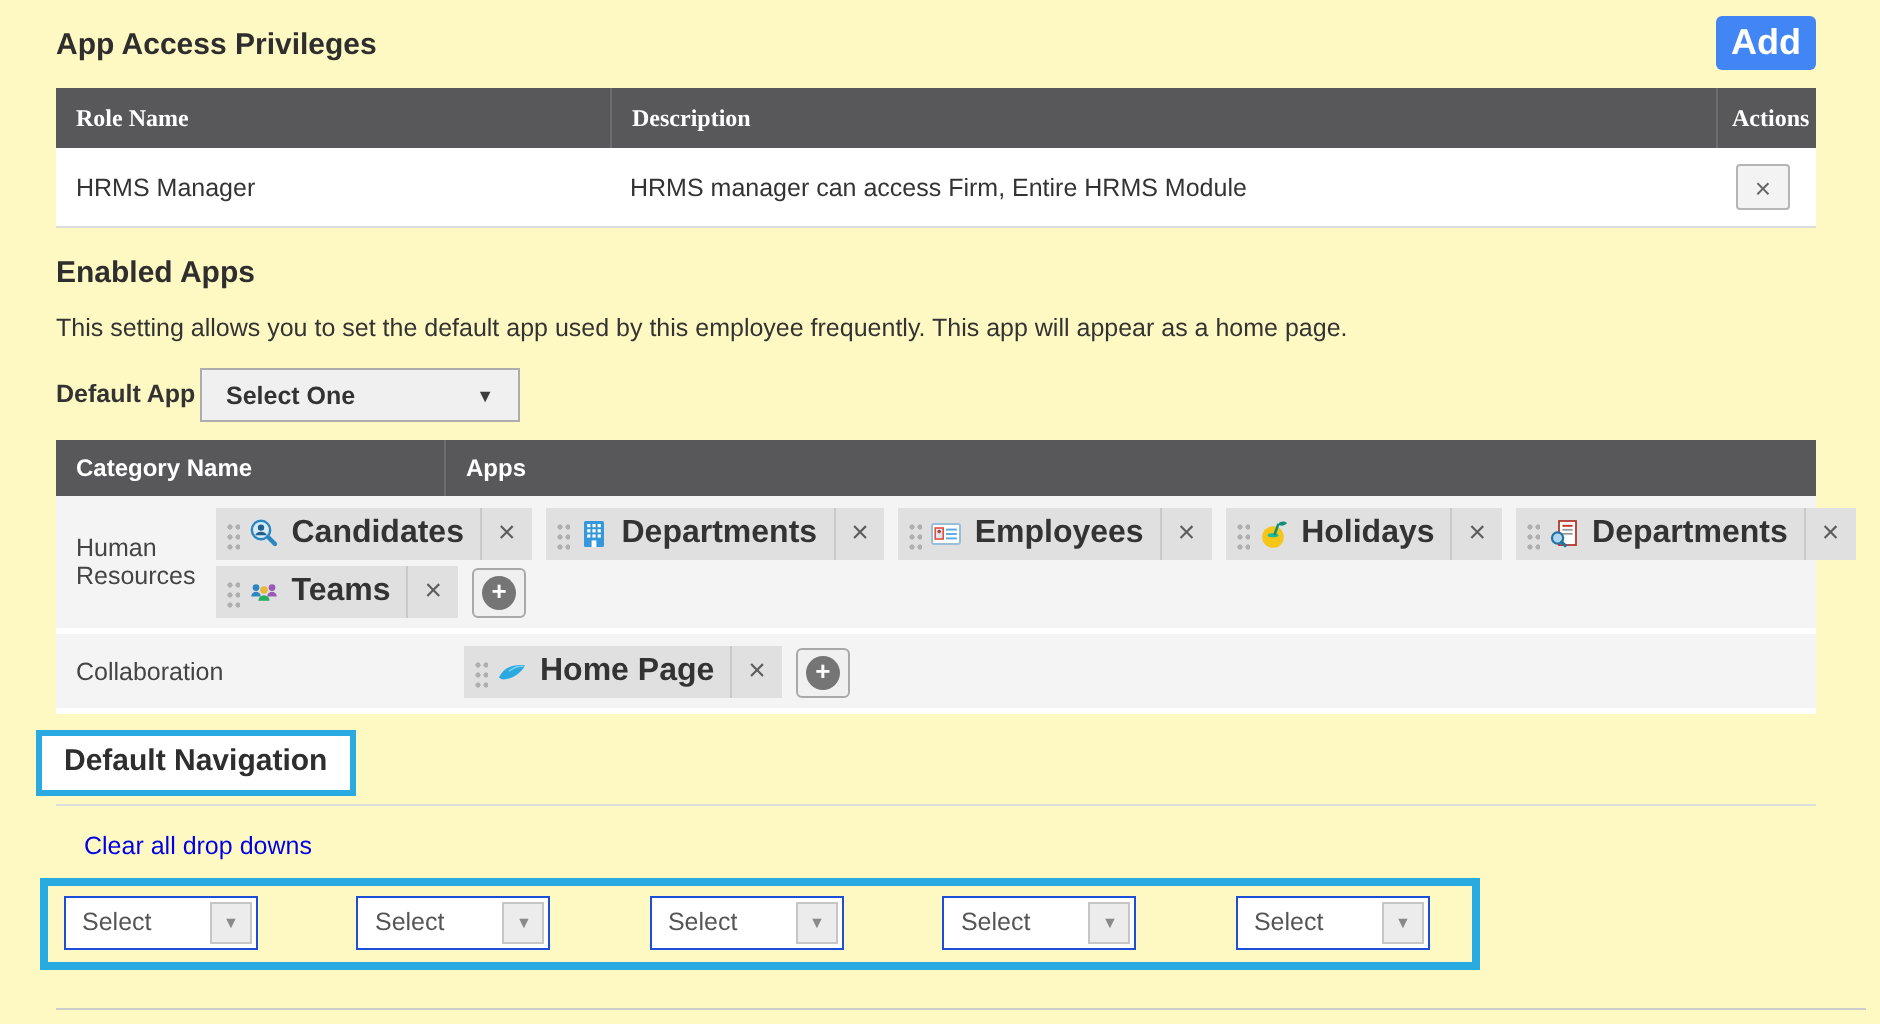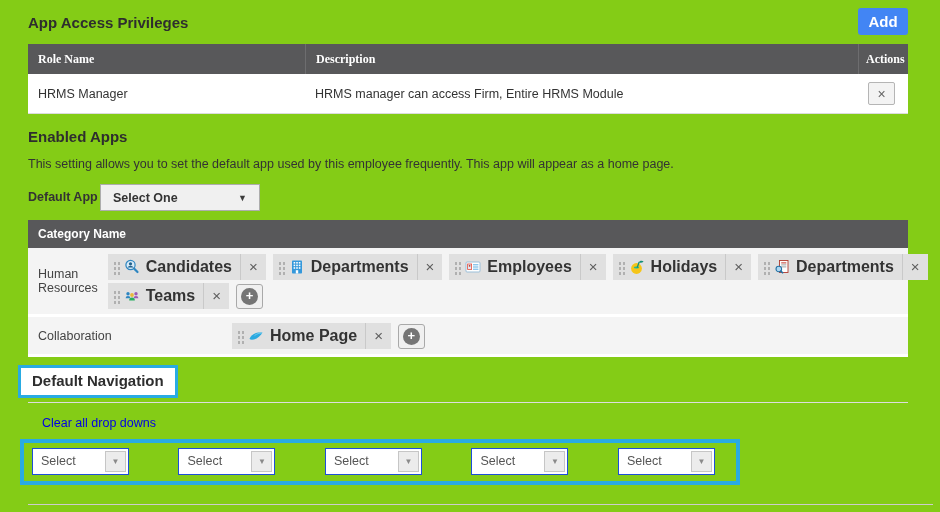--- a/index.html
+++ b/index.html
@@ -1,28 +1,28 @@
 <!DOCTYPE html>
 <html><head>
 <meta charset="utf-8">
 <style>
   * { margin:0; padding:0; box-sizing:border-box; }
   html,body { background:#fff; }
   .page {
     position:relative; width:940px; height:512px; overflow:hidden;
-    background:#84cc16; font-family:"Liberation Sans", sans-serif;
+    background:#fef9c3; font-family:"Liberation Sans", sans-serif;
     color:#333; font-size:12.5px;
   }
   .abs { position:absolute; }
   .sec-title { font-size:15px; font-weight:bold; color:#2e2e2e; }
 
   
   .add-btn {
     left:858px; top:8px; width:50px; height:27px;
-    background:#4285f4; color:#fff; font-weight:bold; font-size:15px;
+    background:#4285f4; color:#fff; font-weight:bold; font-size:18px;
     border:none; border-radius:3px; cursor:pointer;
   }
 
   
   .tbl { left:28px; width:880px; }
   .t-head { display:flex; background:#58585a; color:#fff; font-weight:bold; font-size:12px; overflow:hidden; }
   .t1 .t-head { height:30px;font-family:Liberation Serif, serif; }
   .t2 .t-head { height:28px; }
   .t-head .cell { display:flex; align-items:center; padding-left:10px; white-space:nowrap; overflow:hidden; }
   .t-head .cell + .cell { border-left:1px solid #6d6d6f; }
@@ -128,20 +128,21 @@
 
   <div class="abs" style="left:28px; top:183px; height:28px; line-height:28px; font-weight:bold;">Default App</div>
   <div class="abs da-select">
     <span class="da-text">Select One</span>
     <span class="caret">▼</span>
   </div>
 
   <div class="abs tbl t2" style="top:220px;">
     <div class="t-head">
       <div class="cell c1">Category Name</div>
+      <div class="cell c2">Apps</div>
     </div>
 
     <div class="t2-row">
       <div class="c1">Human Resources</div>
       <div class="c2">
         <div class="chip-row">
           <span class="chip">
             <span class="grip"></span>
             <span>
                 <svg width="16" height="16" viewBox="0 0 16 16">

